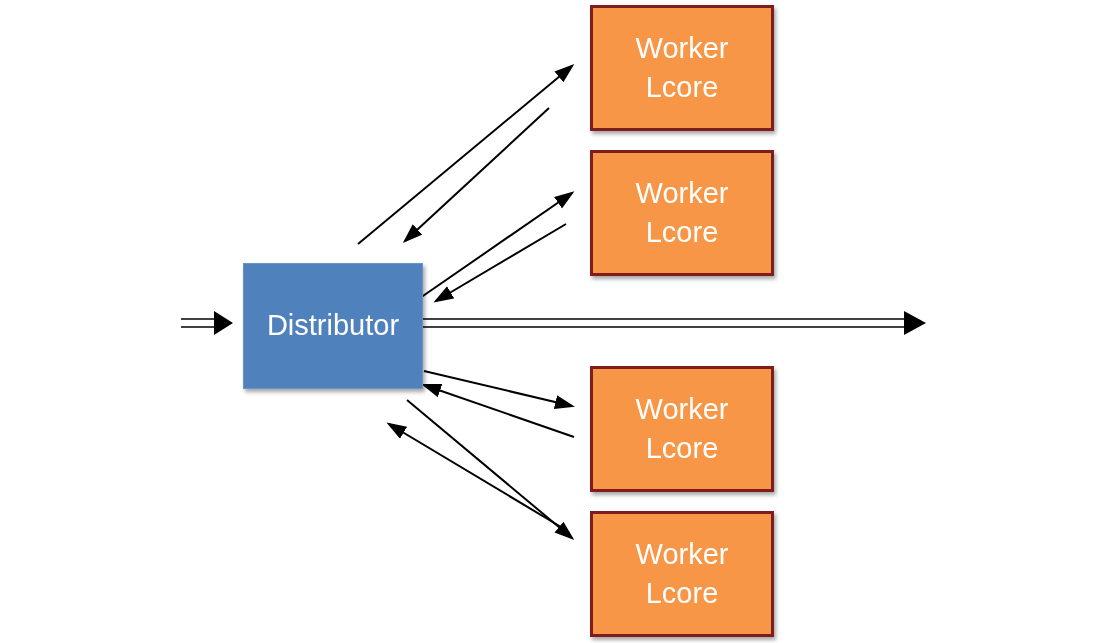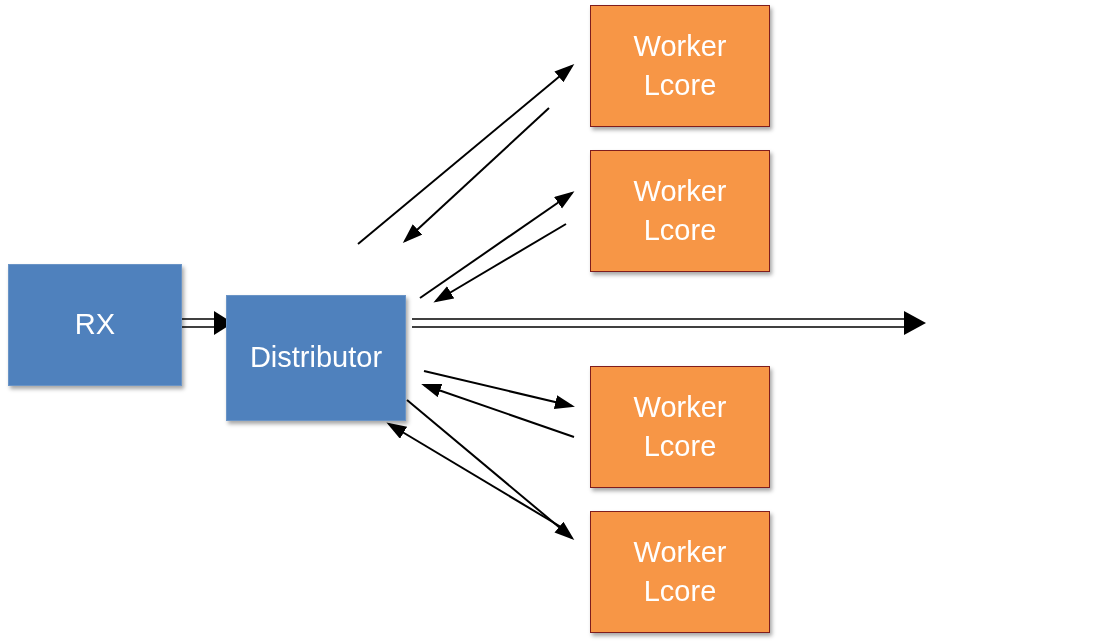--- a/index.html
+++ b/index.html
@@ -36,24 +36,24 @@
   .node .label {
     white-space: pre-line;
     line-height: 1.35;
   }
   .stage {
     background: #4f81bd;
     border: 1px solid #6a94c6;
   }
   .worker {
     background: #f79646;
-    border: 1px solid #7f1d1d;
+    border: 3px solid #7f1d1d;
   }
   .node-rx          { left: 8px;   top: 264px; width: 172px; height: 120px; }
-  .node-distributor { left: 226px; top: 263px; width: 178px; height: 124px; margin-top: 32px; }
+  .node-distributor { left: 243px; top: 263px; width: 178px; height: 124px; }
   .node-tx          { left: 927px; top: 264px; width: 172px; height: 120px; }
   .node-worker-1    { left: 590px; top: 5px;   width: 178px; height: 120px; }
   .node-worker-2    { left: 590px; top: 150px; width: 178px; height: 120px; }
   .node-worker-3    { left: 590px; top: 366px; width: 178px; height: 120px; }
   .node-worker-4    { left: 590px; top: 511px; width: 178px; height: 120px; }
 </style>
 </head>
 <body>
 
 <div class="canvas">
@@ -83,23 +83,20 @@
     <line x1="420" y1="298" x2="572" y2="193" stroke="#000000" stroke-width="2" marker-end="url(#ah)"></line>
     <line x1="566" y1="224" x2="436" y2="301" stroke="#000000" stroke-width="2" marker-end="url(#ah)"></line>
 
     <line x1="424" y1="371" x2="572" y2="406" stroke="#000000" stroke-width="2" marker-end="url(#ah)"></line>
     <line x1="574" y1="437" x2="424" y2="385" stroke="#000000" stroke-width="2" marker-end="url(#ah)"></line>
 
     <line x1="407" y1="400" x2="572" y2="538" stroke="#000000" stroke-width="2" marker-end="url(#ah)"></line>
     <line x1="561" y1="527" x2="389" y2="424" stroke="#000000" stroke-width="2" marker-end="url(#ah)"></line>
   </svg>
 
-  <div class="node stage node-rx">
-    <span class="label">RX</span>
-  </div>
 
   <div class="node stage node-distributor">
     <span class="label">Distributor</span>
   </div>
 
 
   <div class="node worker node-worker-1">
     <span class="label">Worker
 Lcore</span>
   </div>

